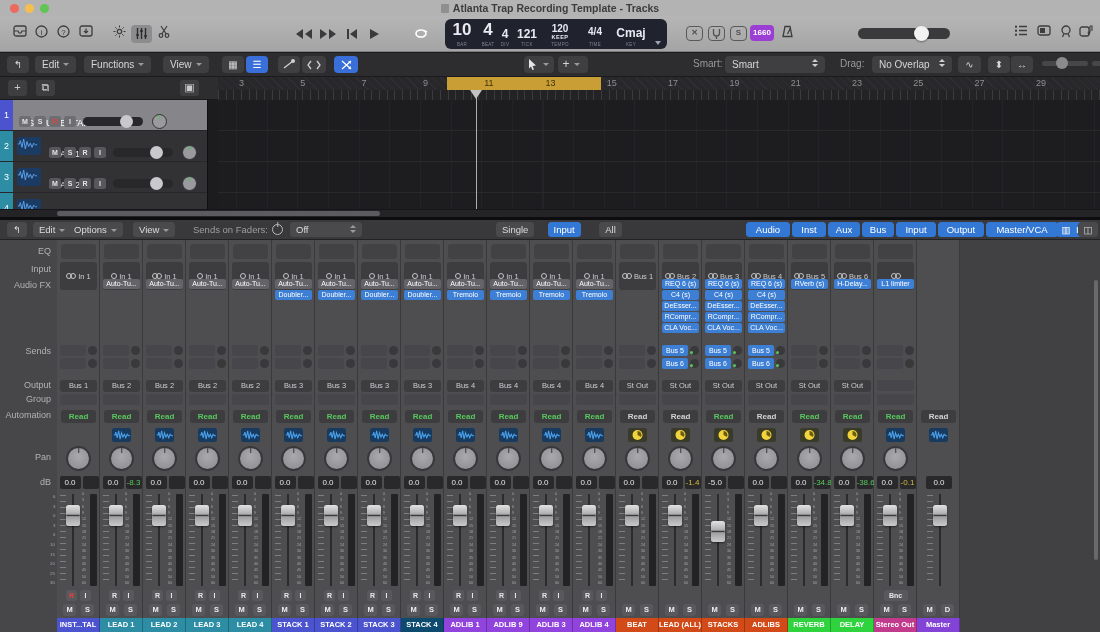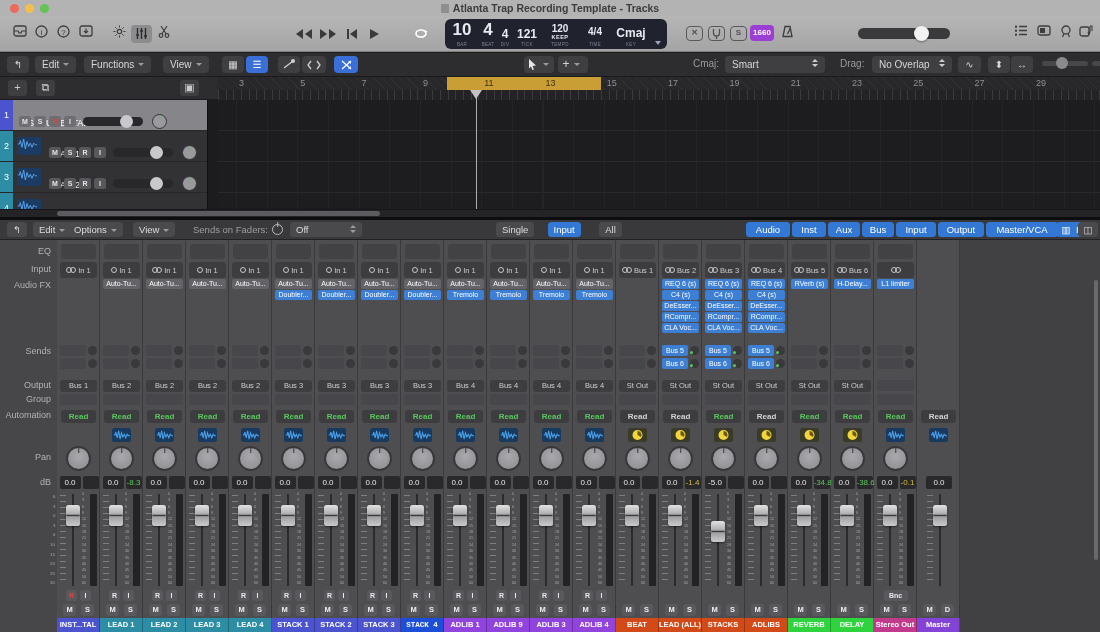--- a/index.html
+++ b/index.html
@@ -101,21 +101,21 @@
   
   #mixer { position:absolute; left:0; top:240px; width:1100px; height:392px; background:#47474a; }
   #mixer-empty { position:absolute; left:960px; top:0; width:140px; height:392px; background:#414144; }
   #mx-vscroll { position:absolute; right:2px; top:40px; width:4px; height:280px; background:#737377; border-radius:2px; opacity:.8; }
   #gutter { position:absolute; left:0; top:0; width:57px; height:392px; background:#47474a; }
   .gut-lab { position:absolute; right:6px; font-size:9px; color:#b2b2b5; }
   .gut-scale span { position:absolute; right:2px; font-size:8px; transform:scale(.55); transform-origin:right top; color:#a5a5a8; }
   #channels { position:absolute; left:57px; top:0; height:392px; display:flex; }
   .strip { position:relative; width:43px; height:392px; background:#4e4e51; border-right:1px solid #3a3a3d; flex:none; }
   .eqthumb { position:absolute; left:4px; top:4px; width:35px; height:15px; background:#424245; border-radius:3px; }
-  .inbtn { position:absolute; left:3px; top:22px; width:37px; height:16px; background:#3d3d40; border-radius:3px; color:#cdcdd0; font-size:7.5px; display:flex; align-items:center; justify-content:center; gap:2px; }
+  .inbtn { position:absolute; left:3px; top:22px; width:37px; height:28px; background:#3d3d40; border-radius:3px; color:#cdcdd0; font-size:7.5px; display:flex; align-items:center; justify-content:center; gap:2px; }
   .ic-mono, .ic-st1, .ic-st2 { display:inline-block; width:6px; height:6px; border:1px solid #c6c6c9; border-radius:50%; flex:none; }
   .ic-st2 { margin-left:-4px; }
   .fxslot { position:absolute; left:3px; width:37px; height:10px; border-radius:2px; font-size:7px; color:#fff; text-align:center; line-height:10px; overflow:hidden; white-space:nowrap; }
   .fx-g { background:#646468; } .fx-b { background:#3e7fd6; }
   .sendrow { position:absolute; left:3px; width:39px; height:11px; display:flex; align-items:center; gap:2px; }
   .sendlab { width:26px; height:11px; background:#3e7fd6; border-radius:2px; color:#fff; font-size:7px; text-align:center; line-height:11px; }
   .sendlab.empty { background:#47474b; }
   .sendknob { width:9px; height:9px; border-radius:50%; background:#39393c; position:relative; }
   .sendknob.on:after { content:""; position:absolute; left:0; bottom:1px; width:3px; height:3px; background:#58c75c; border-radius:50%; }
   .outbtn { position:absolute; left:3px; top:140px; width:37px; height:12px; background:#3d3d40; border-radius:3px; color:#cdcdd0; font-size:7.5px; text-align:center; line-height:12px; }
@@ -366,21 +366,21 @@
           <path d="M11 2 l-0.5 3 -2.5 -2.5z"></path>
         </g>
       </svg>
     </span>
 
   <span class="dk-btn" style="left:524px; width:30px; padding:0"><svg width="9" height="11" viewBox="0 0 9 11" style="float:left;margin:3px 0 0 4px">
         <path d="M1 0 L8 6.5 L4.6 7 L6 10.5 L4.4 11 L3 7.6 L1 9.5z" fill="#e6e6e8"></path>
       </svg><i class="mchev" style="margin-right:4px"></i></span>
   <span class="dk-btn" style="left:558px; width:30px; padding:0"><span style="font-size:12px">+</span><i class="mchev" style="margin-right:4px"></i></span>
 
-  <span class="plain-lab" style="left:693px">Cmaj:</span>
+  <span class="plain-lab" style="left:693px">Smart:</span>
   <span class="dk-btn" style="left:725px; width:100px; text-align:left"><span>Smart</span><span class="sel-chevs" style="float:right; margin-top:3px">
         <i class="u"></i>
         <i class="d"></i>
       </span></span>
   <span class="plain-lab" style="left:840px">Drag:</span>
   <span class="dk-btn" style="left:872px; width:80px; text-align:left"><span>No Overlap</span><span class="sel-chevs" style="float:right; margin-top:3px">
         <i class="u"></i>
         <i class="d"></i>
       </span></span>
 
@@ -1082,21 +1082,21 @@
           <div class="meter"></div>
         </div>
         <div class="rirow">
           <span class="ribtn">R</span>
           <span class="ribtn">I</span>
         </div>
         <div class="msrow">
           <span class="msbtn">M</span>
           <span class="msbtn">S</span>
         </div>
-        <div class="nameblk" style="background: #1d4ed8; font-family: Liberation Mono, monospace;">STACK 4</div>
+        <div class="nameblk" style="background: #0c4a6e;">STACK 4</div>
       </div>
       <div class="strip">
         <div class="eqthumb"></div>
         <div class="inbtn">
           <i class="ic-mono"></i>
           <span>In 1</span>
         </div>
         <div class="fxslot fx-g" style="top: 39px;">Auto-Tu...</div>
         <div class="fxslot fx-b" style="top: 50px;">Tremolo</div>
         <div class="sendrow" style="top: 105px;">

